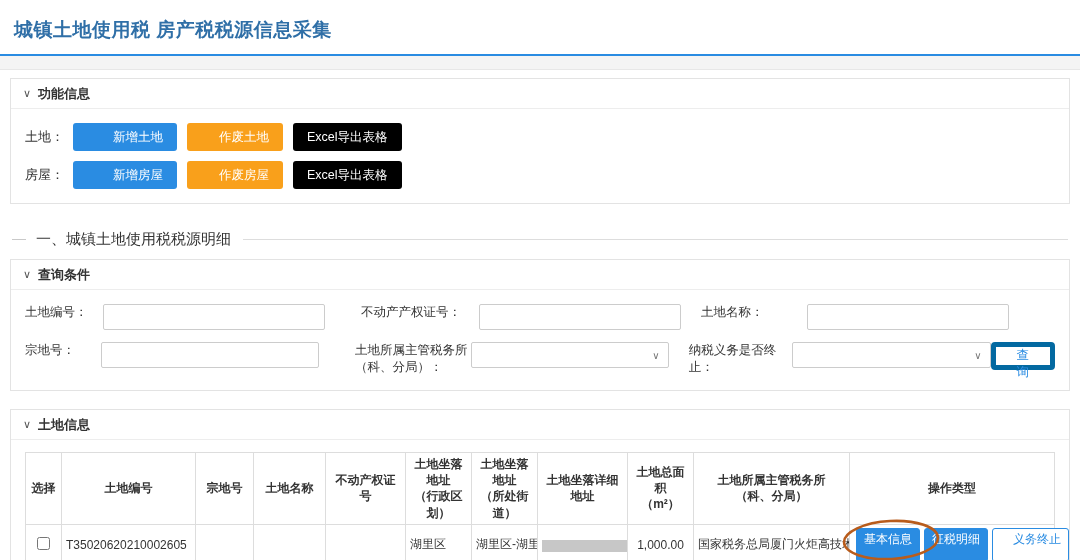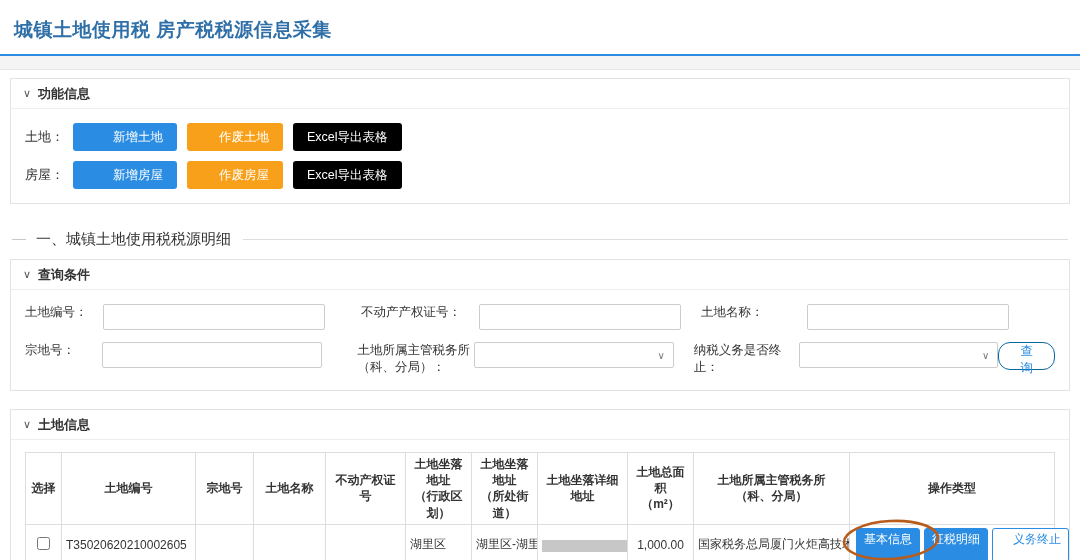--- a/index.html
+++ b/index.html
@@ -55,21 +55,21 @@
   .q-label2 { width:118px; margin-left:36px; line-height:1.35; white-space:pre-line; }
   .q-label3 { width:106px; margin-left:20px; }
   .q-input { width:222px; height:26px; border:1px solid #ccc; border-radius:2px;
     padding:0 6px; font-size:12px; }
   .q-input.w200 { width:202px; }
   .q-select { width:202px; height:26px; border:1px solid #ccc; border-radius:2px;
     background:#fff; display:flex; align-items:center; justify-content:space-between;
     padding:0 8px; color:#999; cursor:pointer; }
   .q-select .sel-chev { font-size:10px; color:#777; }
   .search-btn { margin-left:auto; height:28px; padding:0 15px; background:#fff;
-    border:1px solid #0369a1; color:#2a8ce2; border-radius:12px; font-size:12.5px;
+    border:5px solid #0369a1; color:#2a8ce2; border-radius:4px; font-size:12.5px;
     cursor:pointer; }
 
   
   .t-body { padding:12px 14px 16px; }
   table { width:100%; border-collapse:collapse; table-layout:fixed; font-size:12px; }
   th,td { border:1px solid #ddd; text-align:center; padding:3px 4px;
     overflow:hidden; white-space:nowrap; }
   th { font-weight:bold; white-space:pre-line; line-height:1.35; height:36px;
     background:#fff; }
   td { height:27px; }

